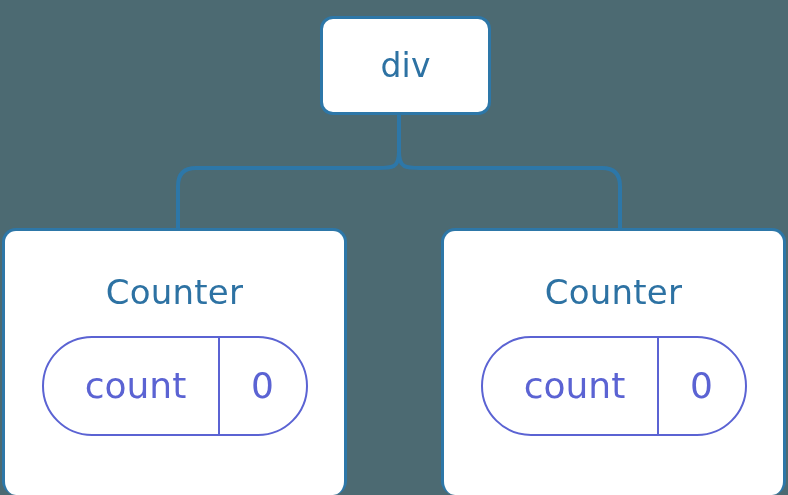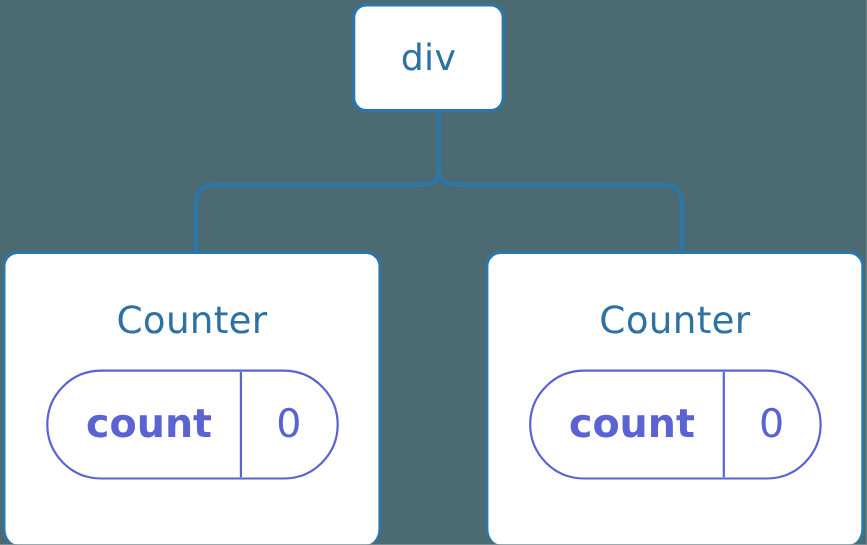--- a/index.html
+++ b/index.html
@@ -37,22 +37,22 @@
     border: 3px solid #2d77a8;
     box-sizing: border-box;
     display: flex;
     flex-direction: column;
     align-items: center;
   }
 
   
   #root-node {
     left: 320px;
-    top: 3px;
-    width: 139px;
+    top: 16px;
+    width: 171px;
     height: 99px;
     border-radius: 13px;
     justify-content: center;
   }
   .root-label {
     color: #2d72a3;
     font-size: 33px;
     line-height: 1;
     letter-spacing: 0.2px;
   }
@@ -101,21 +101,20 @@
     align-items: center;
     justify-content: center;
     color: #5b63d3;
     font-size: 36px;
     line-height: 1;
     box-sizing: border-box;
   }
   .pill-key {
     flex: 0 0 174px;
     padding-left: 10px;
-    font-weight: bold;
   }
   .pill-value {
     flex: 1 1 auto;
     border-left: 2px solid #5b63d3;
   }
 </style>
 </head>
 <body>
 
 <div id="stage">

